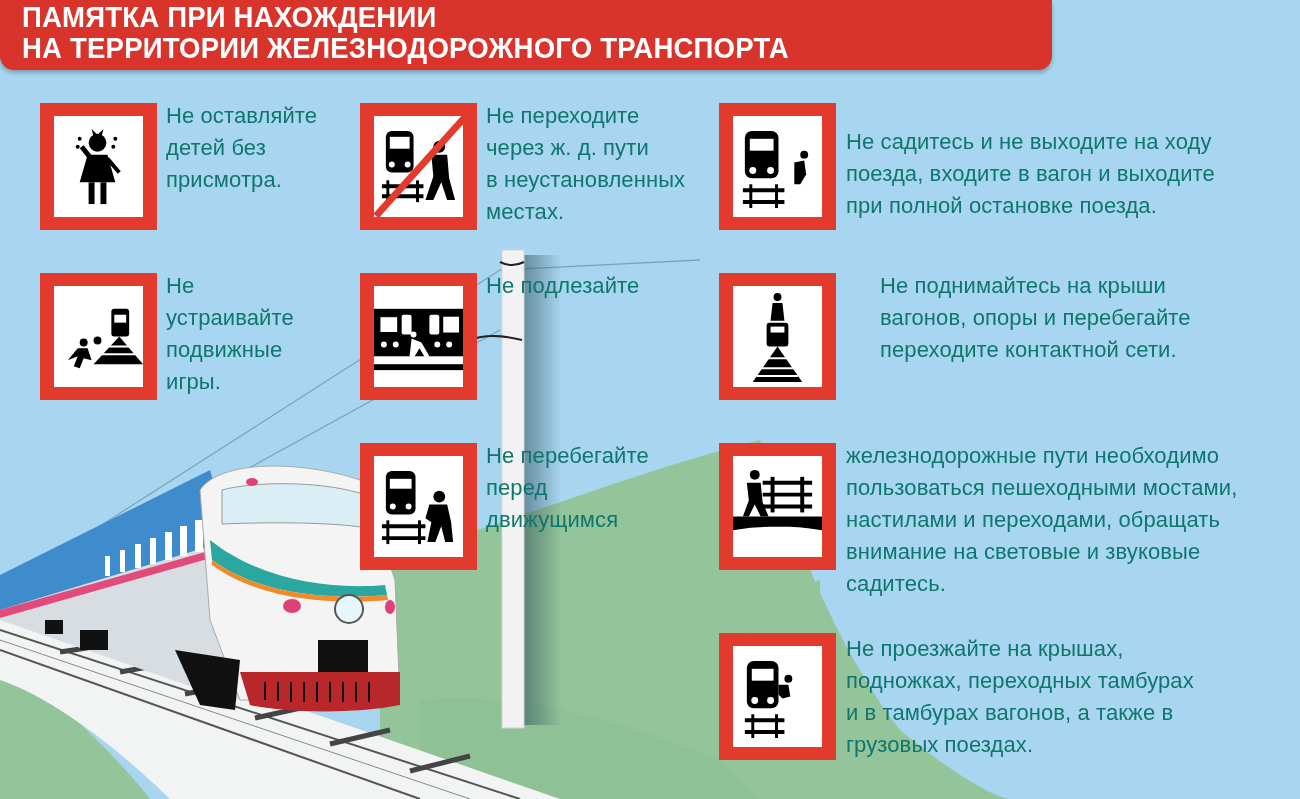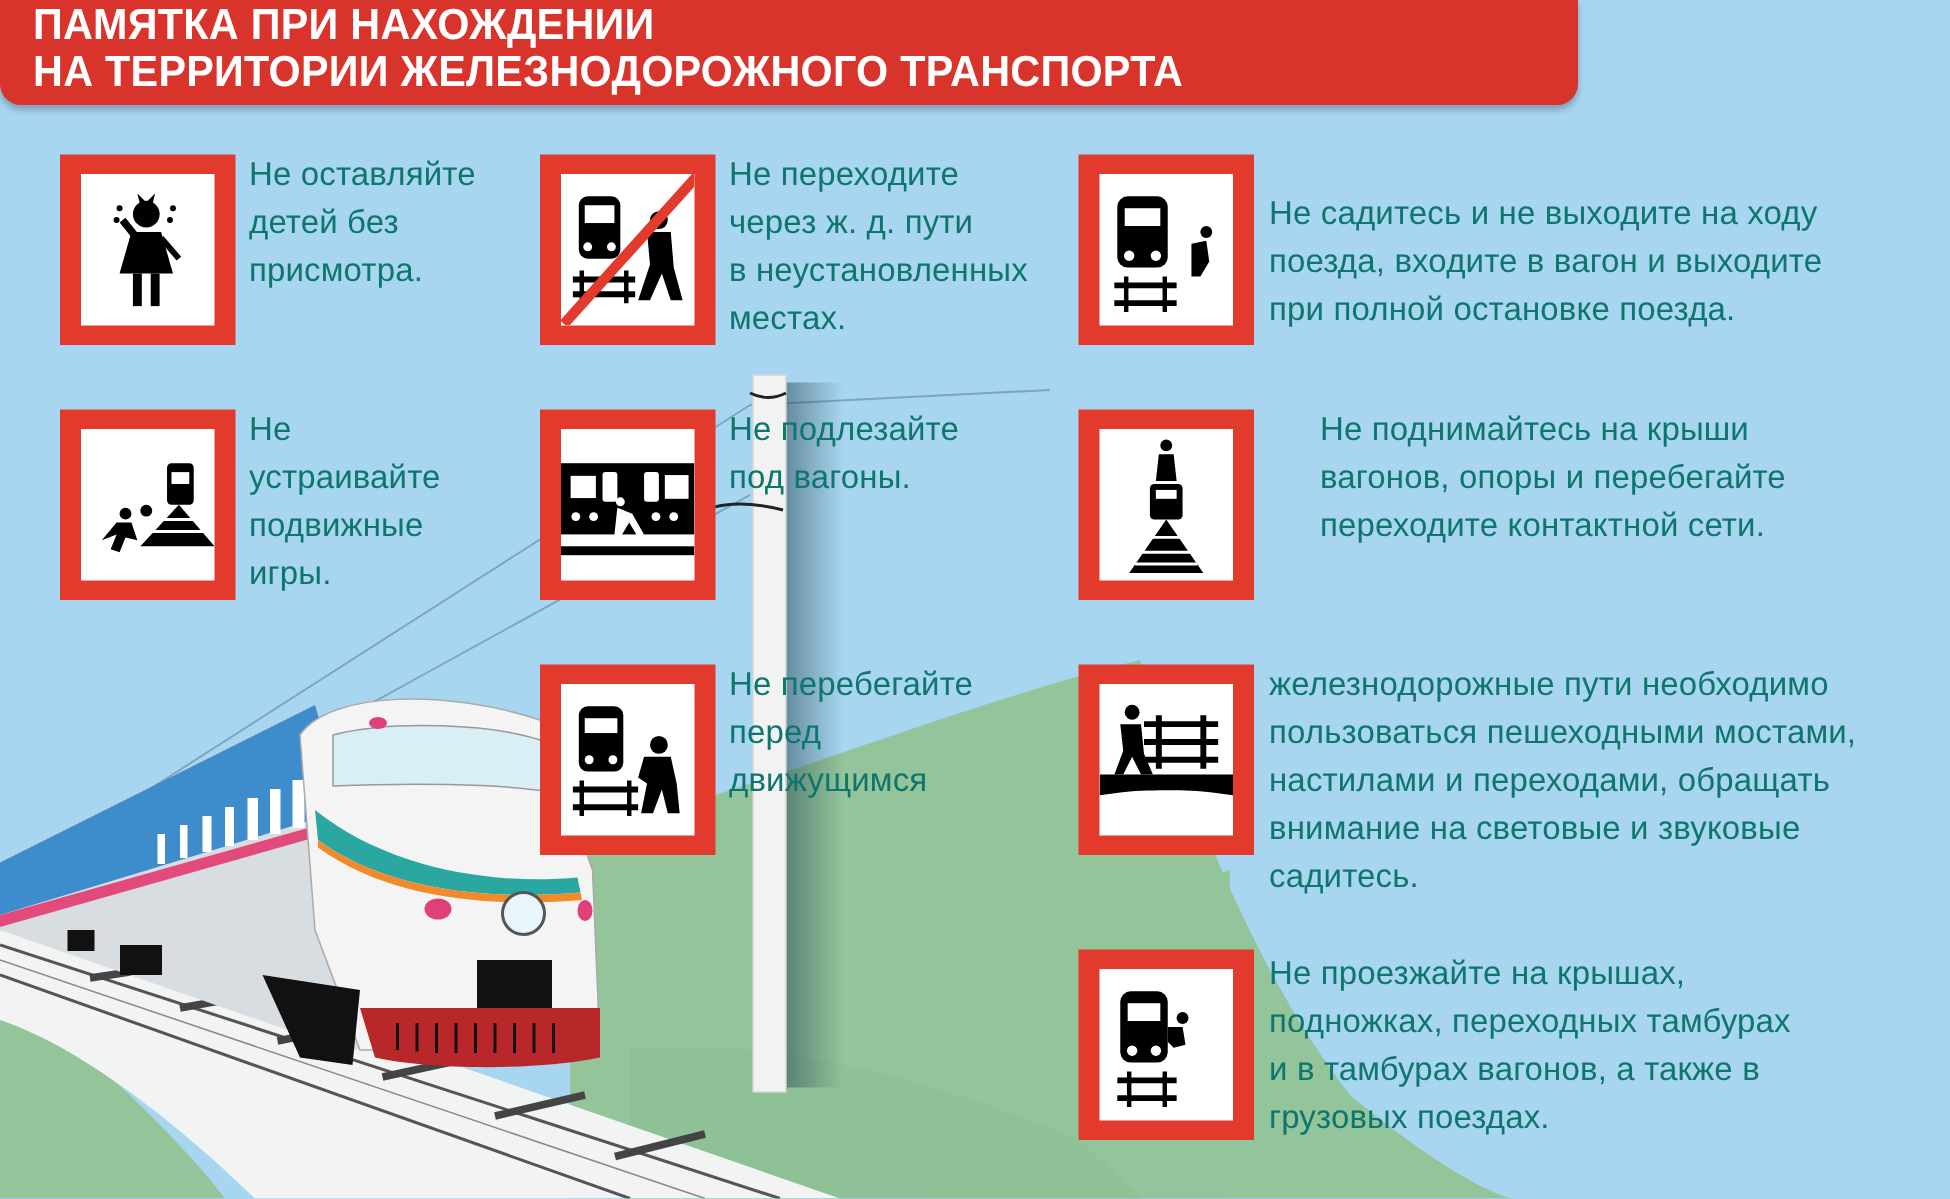--- a/index.html
+++ b/index.html
@@ -253,21 +253,20 @@
             <circle cx="76" cy="58" r="3"></circle>
           </g>
         <path d="M38 52 L 48 56 L 56 70 L 52 72 L 46 62 L 40 72 L 36 70 Z" fill="#fff"></path>
         <circle cx="40" cy="48" r="3" fill="#fff"></circle>
         <rect x="0" y="78" width="90" height="6" fill="#000"></rect>
       </svg>
     </div>
   </div>
   <div class="text" style="left:486px; top:270px;">
     <span>Не подлезайте</span>
-    <span>под вагоны.</span>
   </div>
 </div>
 
 <div class="item">
   <div class="sign" style="left:719px; top:273px;">
     <div class="sign-inner">
       <svg viewBox="0 0 90 100">
         <circle cx="45" cy="10" r="4" fill="#000"></circle>
         <path d="M40 16 L 50 16 L 52 34 L 38 34 Z" fill="#000"></path>
         <rect x="34" y="36" width="22" height="24" rx="3" fill="#000"></rect>

